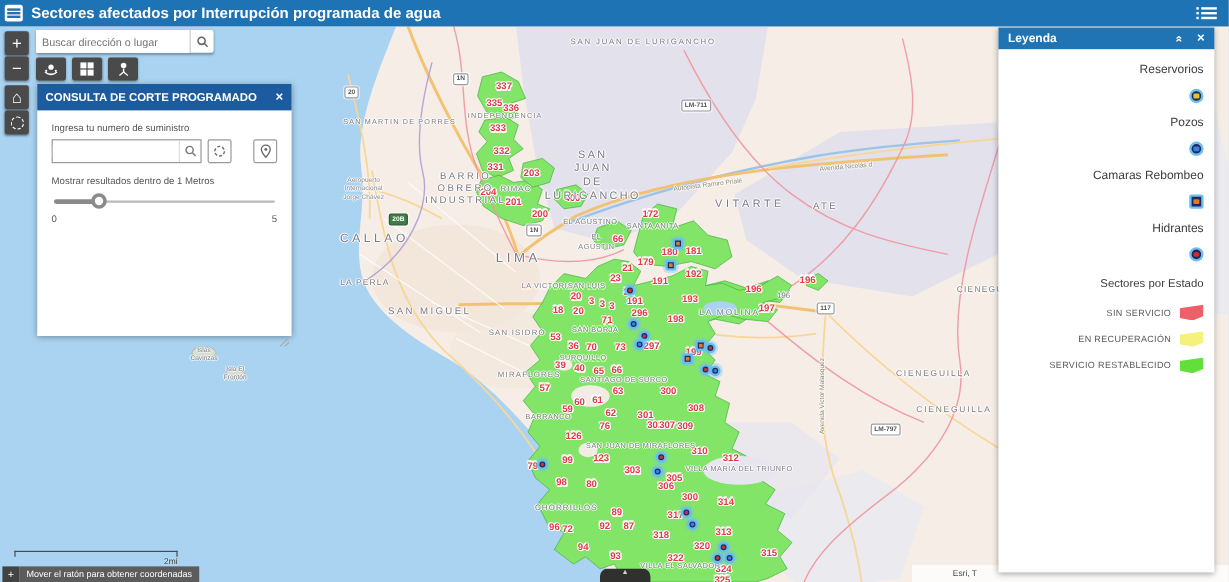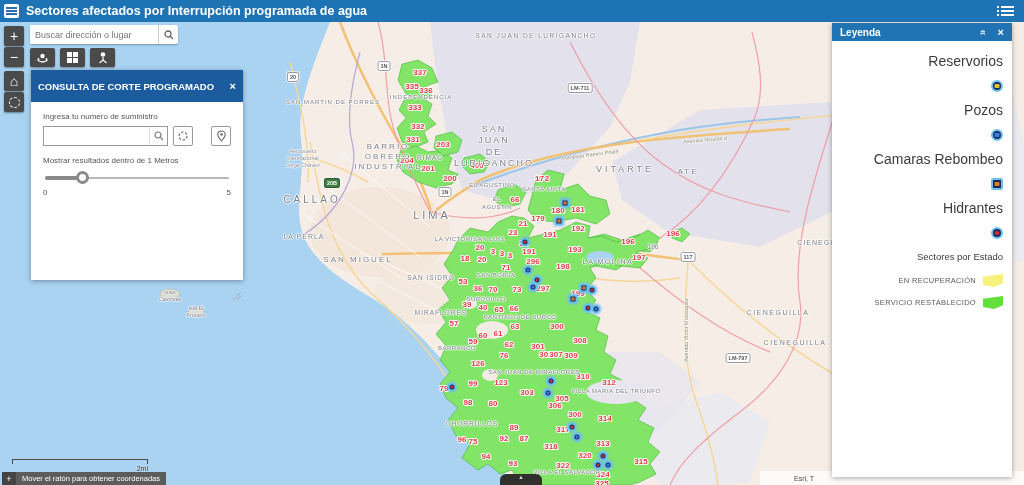--- a/index.html
+++ b/index.html
@@ -39,21 +39,21 @@
   .search{position:absolute;left:30px;top:25px;width:148px;height:19px;background:#fff;display:flex;z-index:40;box-shadow:0 1px 2px rgba(0,0,0,.3);border-radius:2px}
   .search input{flex:1;border:0;outline:none;font-size:9px;padding:0 5px;color:#333;min-width:0}
   .search .sbtn{width:20px;border-left:1px solid #ccc;display:flex;align-items:center;justify-content:center;cursor:pointer}
   
   .wbtn{position:absolute;top:48px;width:25px;height:19px;background:#4a4a4a;border-radius:2px;z-index:40;
         display:flex;align-items:center;justify-content:center;cursor:pointer;box-shadow:0 1px 2px rgba(0,0,0,.35)}
   .grid4{display:grid;grid-template-columns:5px 5px;grid-template-rows:5px 5px;gap:1px}
   .grid4 i{background:#fff;display:block}
   
   .panel{position:absolute;left:31px;top:70px;width:212px;height:210px;background:#fff;z-index:45;box-shadow:0 1px 5px rgba(0,0,0,.35)}
-  .panel-hd{height:32px;background:#1c5c9e;color:#fff;display:flex;align-items:center;padding:0 7px;font-size:9.5px;font-weight:bold}
+  .panel-hd{height:22px;background:#1c5c9e;color:#fff;display:flex;align-items:center;padding:0 7px;font-size:9.5px;font-weight:bold}
   .panel-hd .x{margin-left:auto;font-size:11px;cursor:pointer;line-height:1}
   .panel-bd{padding:10px 12px 0 12px;position:relative;height:194px}
   .flabel{font-size:8px;color:#555;margin-bottom:5px}
   .inrow{display:flex;align-items:center;margin-bottom:10px}
   .inbox{width:125px;height:20px;border:1px solid #999;display:flex;align-items:center}
   .inbox input{flex:1;border:0;outline:none;font-size:9px;padding:0 4px;min-width:0}
   .inbox .mg{width:18px;height:100%;display:flex;align-items:center;justify-content:center;border-left:1px solid #ddd}
   .sqbtn{width:20px;height:20px;border:1px solid #999;background:#fff;display:flex;align-items:center;justify-content:center;margin-left:5px;cursor:pointer;border-radius:2px}
   .sqbtn.last{margin-left:auto}
   .slider{position:relative;height:14px;margin-top:6px}
@@ -62,21 +62,21 @@
   .knob{position:absolute;left:33px;top:0;width:13px;height:13px;border-radius:50%;background:#fafafa;border:3px solid #8a8a8a;cursor:pointer}
   .minmax{display:flex;justify-content:space-between;font-size:8px;color:#555;margin-top:3px}
   .rsz{position:absolute;right:2px;bottom:2px;width:8px;height:8px;cursor:nwse-resize}
   
   .legend{position:absolute;left:832px;top:23px;width:180px;height:454px;background:#fff;z-index:45;box-shadow:0 1px 5px rgba(0,0,0,.35)}
   .legend-hd{height:18px;background:#2074b4;color:#fff;display:flex;align-items:center;padding:0 8px;font-size:10px;font-weight:bold}
   .legend-hd .ic{margin-left:auto;display:flex;gap:12px;align-items:center}
   .legend-hd .up{display:inline-block;transform:rotate(-90deg);font-size:10px;cursor:pointer}
   .legend-hd .x{font-size:11px;cursor:pointer}
   .legend-bd{padding:12px 9px 0 0;text-align:right}
-  .lg-label{font-size:14px;color:#3c3c3c;margin-bottom:7px}
+  .lg-label{font-size:10px;color:#3c3c3c;margin-bottom:7px}
   .lg-iconrow{margin-bottom:12px;height:14px}
   .lgic{display:inline-block;width:12px;height:12px;background:#1d2a5e;border:2px solid #6fc0ee;border-radius:50%;position:relative;vertical-align:middle}
   .lgic i{position:absolute;left:50%;top:50%;transform:translate(-50%,-50%);width:5px;height:4px;border-radius:1px}
   .lgic-sq{border-radius:2px}
   .lg-title{font-size:9.5px;color:#3c3c3c;margin:14px 0 12px 0}
   .st-row{display:flex;justify-content:flex-end;align-items:center;margin-bottom:9px}
   .st-label{font-size:7.5px;color:#5a5a5a;letter-spacing:.3px}
   .swatch{width:20px;height:13px;margin-left:7px;clip-path:polygon(0 22%,100% 0,100% 72%,55% 100%,0 84%)}
   
   .scale{position:absolute;left:12px;top:459px;z-index:30}
@@ -172,21 +172,21 @@
         <div class="sec" style="left: 412px; top: 64px;">335</div>
         <div class="sec" style="left: 426px; top: 68px;">336</div>
         <div class="sec" style="left: 415px; top: 85px;">333</div>
         <div class="sec" style="left: 418px; top: 104px;">332</div>
         <div class="sec" style="left: 413px; top: 117px;">331</div>
         <div class="sec" style="left: 443px; top: 122px;">203</div>
         <div class="sec" style="left: 407px; top: 138px;">204</div>
         <div class="sec" style="left: 428px; top: 146px;">201</div>
         <div class="sec" style="left: 477px; top: 143px;">400</div>
         <div class="sec" style="left: 450px; top: 156px;">200</div>
-        <div class="sec" style="left: 542px; top: 156px; font-family: Liberation Mono, monospace;">172</div>
+        <div class="sec" style="left: 542px; top: 156px;">172</div>
         <div class="sec" style="left: 515px; top: 177px;">66</div>
         <div class="sec" style="left: 558px; top: 188px;">180</div>
         <div class="sec" style="left: 578px; top: 187px;">181</div>
         <div class="sec" style="left: 538px; top: 196px;">179</div>
         <div class="sec" style="left: 578px; top: 206px;">192</div>
         <div class="sec" style="left: 550px; top: 212px;">191</div>
         <div class="sec" style="left: 529px; top: 229px;">191</div>
         <div class="sec" style="left: 513px; top: 210px;">23</div>
         <div class="sec" style="left: 523px; top: 201px;">21</div>
         <div class="sec" style="left: 524px; top: 221px;">22</div>
@@ -234,21 +234,21 @@
         <div class="sec" style="left: 562px; top: 376px;">305</div>
         <div class="sec" style="left: 541px; top: 383px; padding-left: 28px;">306</div>
         <div class="sec" style="left: 583px; top: 354px;">310</div>
         <div class="sec" style="left: 609px; top: 360px;">312</div>
         <div class="sec" style="left: 468px; top: 380px;">98</div>
         <div class="sec" style="left: 493px; top: 381px;">80</div>
         <div class="sec" style="left: 514px; top: 405px;">89</div>
         <div class="sec" style="left: 504px; top: 416px;">92</div>
         <div class="sec" style="left: 524px; top: 416px;">87</div>
         <div class="sec" style="left: 462px; top: 417px;">96</div>
-        <div class="sec" style="left: 473px; top: 419px;">75</div>
+        <div class="sec" style="left: 473px; top: 419px;">72</div>
         <div class="sec" style="left: 486px; top: 434px;">94</div>
         <div class="sec" style="left: 513px; top: 441px;">93</div>
         <div class="sec" style="left: 551px; top: 424px;">318</div>
         <div class="sec" style="left: 563px; top: 407px;">317</div>
         <div class="sec" style="left: 575px; top: 392px;">300</div>
         <div class="sec" style="left: 605px; top: 396px;">314</div>
         <div class="sec" style="left: 603px; top: 421px;">313</div>
         <div class="sec" style="left: 585px; top: 433px;">320</div>
         <div class="sec" style="left: 641px; top: 439px;">315</div>
         <div class="sec" style="left: 563px; top: 443px;">322</div>
@@ -500,20 +500,24 @@
       <div class="lg-label">Reservorios</div>
       <div class="lg-iconrow"><span class="lgic"><i style="background:#e8c22a"></i></span></div>
       <div class="lg-label">Pozos</div>
       <div class="lg-iconrow"><span class="lgic"><i style="background:#3d7fe0"></i></span></div>
       <div class="lg-label">Camaras Rebombeo</div>
       <div class="lg-iconrow"><span class="lgic lgic-sq"><i style="background:#e07b20"></i></span></div>
       <div class="lg-label">Hidrantes</div>
       <div class="lg-iconrow"><span class="lgic"><i style="background:#d42b2b;border-radius:50%"></i></span></div>
       <div class="lg-title">Sectores por Estado</div>
       <div class="st-row">
+        <span class="st-label">SIN SERVICIO</span>
+        <span class="swatch" style="background: rgb(237, 95, 105);"></span>
+      </div>
+      <div class="st-row">
         <span class="st-label">EN RECUPERACIÓN</span>
         <span class="swatch" style="background: rgb(246, 241, 124);"></span>
       </div>
       <div class="st-row">
         <span class="st-label">SERVICIO RESTABLECIDO</span>
         <span class="swatch" style="background: rgb(99, 223, 60);"></span>
       </div>
     </div>
   </div>
 

